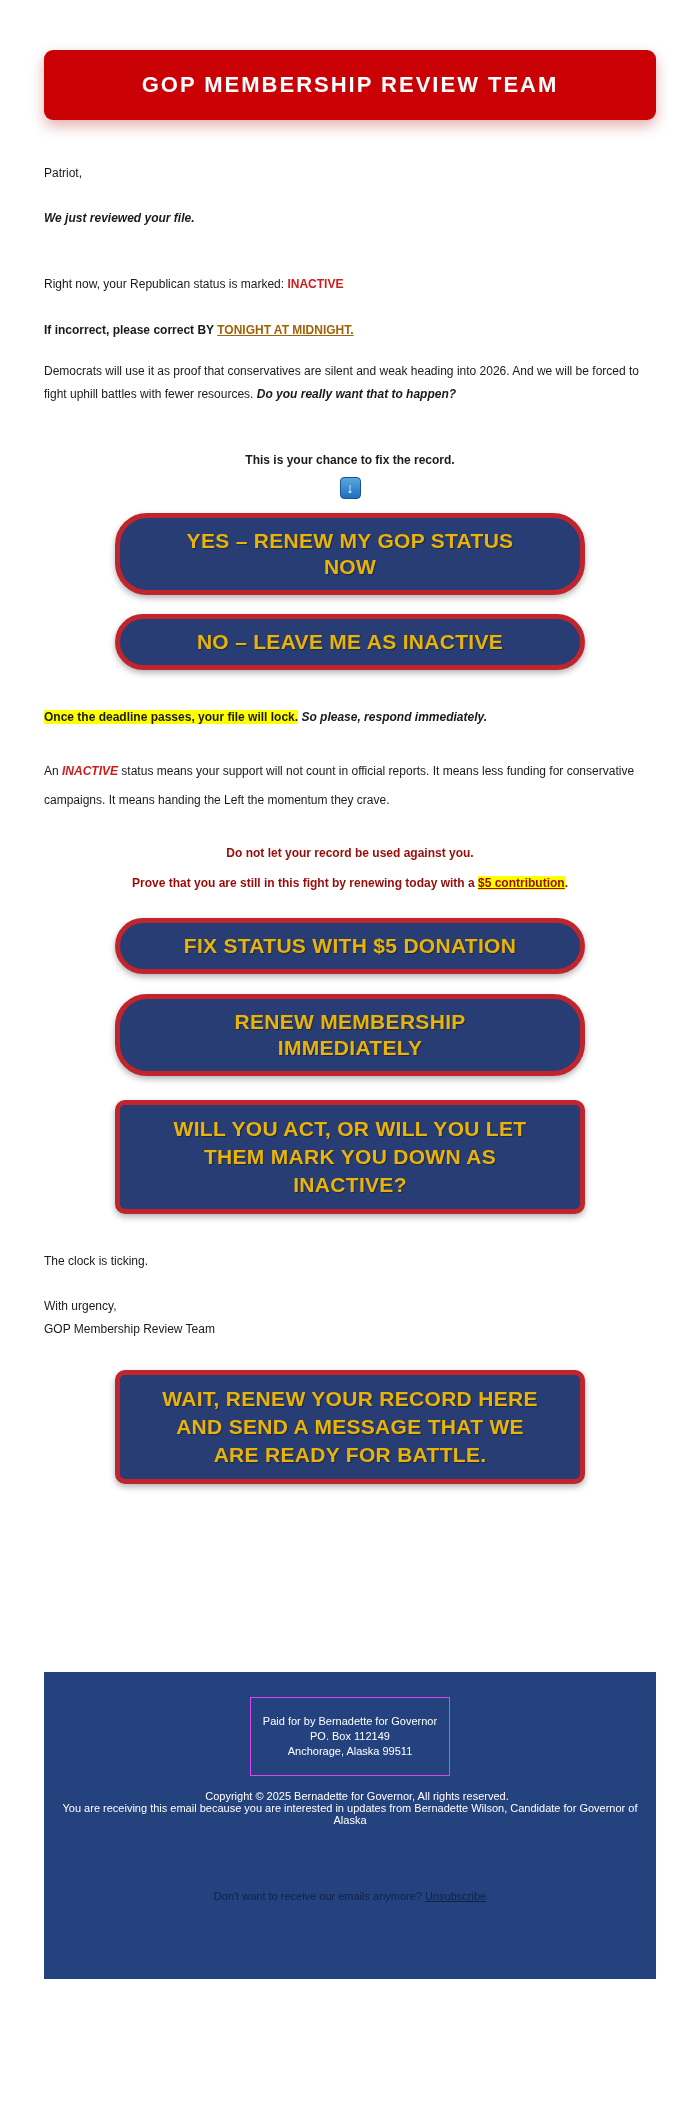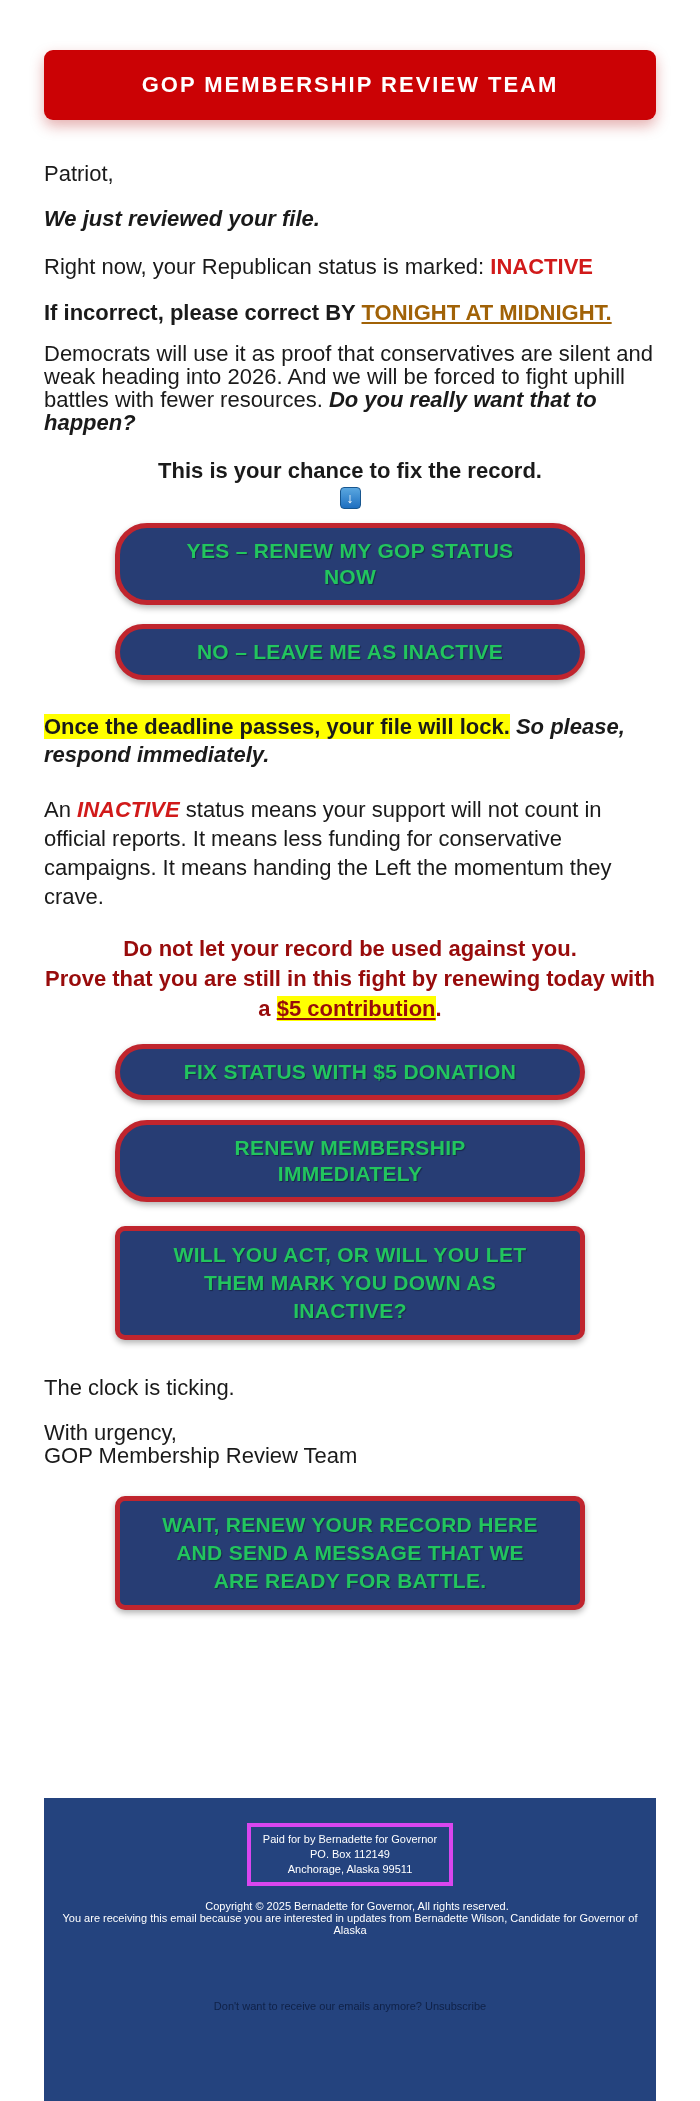--- a/index.html
+++ b/index.html
@@ -10,69 +10,69 @@
   }
   .email { width:700px; padding-bottom:14px; background:#fff; }
 
   .banner {
     margin:50px 44px 0; height:70px; background:#cb0205; border-radius:9px;
     display:flex; align-items:center; justify-content:center;
     color:#fff; font-weight:bold; font-size:22px; letter-spacing:2px;
     box-shadow:0 6px 14px rgba(180,30,30,.35);
   }
 
-  p, .para { margin-left:44px; margin-right:44px; font-size:22px; line-height:23px; }
+  p, .para { margin-left:44px; margin-right:44px; font-size:12px; line-height:23px; }
   .b { font-weight:bold; }
   .i { font-style:italic; }
   .center { text-align:center; }
   .hl { background:#ffff00; }
   .status-red { color:#d11a1a; font-weight:bold; }
   .link { color:#a16207; font-weight:bold; text-decoration:underline; cursor:pointer; }
   .darkred { color:#980b0b; font-weight:bold; }
   .dr-link { color:#980b0b; background:#ffff00; text-decoration:underline; cursor:pointer; }
 
-  .mt-42{margin-top:42px} .mt-22{margin-top:22px} .mt-25{margin-top:25px}
+  .mt-42{margin-top:42px} .mt-22{margin-top:22px} .mt-25{margin-top:43px}
   .mt-23{margin-top:23px} .mt-18{margin-top:18px}
   .mt-26{margin-top:26px} .mt-36{margin-top:36px} .mt-20{margin-top:20px}
   .mt-29{margin-top:29px} .mt-33{margin-top:33px}
 
   .lh-28{line-height:28px} .lh-29{line-height:29px} .lh-30{line-height:30px}
 
   .arrow-icon {
     width:21px; height:22px; margin:5px auto 0;
     background:linear-gradient(#5aa7e0,#1e6fc0);
     border:1px solid #17568f; border-radius:4px;
     color:#fff; font-size:14px; font-weight:bold;
     display:flex; align-items:center; justify-content:center;
   }
 
   .btn {
     display:flex; align-items:center; justify-content:center;
     width:470px; margin-left:auto; margin-right:auto;
     background:#273d74; border:5px solid #c0252e; border-radius:32px;
-    color:#22c55e; font-weight:bold; font-size:21px; line-height:26px;
+    color:#eab308; font-weight:bold; font-size:21px; line-height:26px;
     text-align:center; letter-spacing:.3px; cursor:pointer;
     padding:10px 40px; box-shadow:0 3px 6px rgba(0,0,0,.3);
     text-shadow:1px 1px 1px rgba(0,0,0,.35);
   }
   .btn.multi { line-height:28px; border-radius:10px; }
   .mt-14{margin-top:14px} .mt-19{margin-top:19px} .mt-24{margin-top:24px}
 
   .footer {
     margin:188px 44px 0; height:307px; background:#24437e;
     color:#ffffff; text-align:center; font-size:11px; padding-top:25px;
   }
   .paid-box {
-    display:inline-block; border:4px solid #d946ef; padding:5px 12px;
+    display:inline-block; border:1px solid #d946ef; padding:16px 12px;
     line-height:15px; font-size:11px;
   }
   .copyright { margin-top:14px;margin-left:14px; }
   .reason { padding:0 16px; }
   .unsub { margin-top:64px; color:#0f2148; }
-  .unsub .unsub-link { color:#0f2148; cursor:pointer; }
+  .unsub .unsub-link { color:#0f2148; cursor:pointer;text-decoration:underline; }
 </style>
 </head>
 <body>
 
 <div class="email">
 
   <div class="banner">
     <span>GOP MEMBERSHIP REVIEW TEAM</span>
   </div>
 

